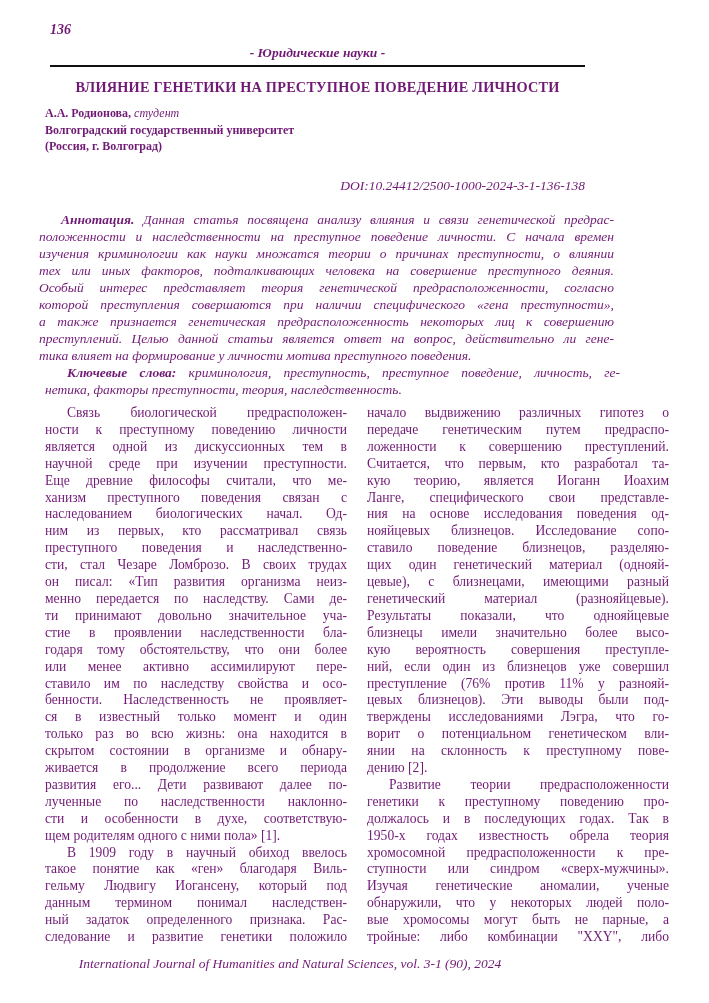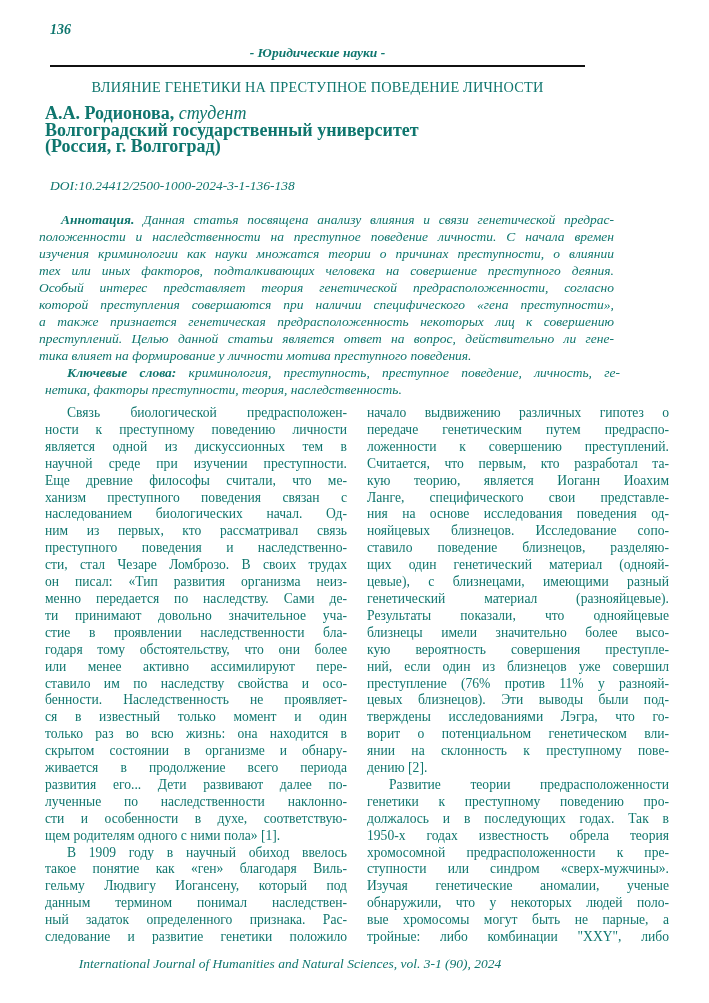--- a/index.html
+++ b/index.html
@@ -1,43 +1,43 @@
 <!DOCTYPE html>
 <html><head>
 <meta charset="utf-8">
 <style>
   html,body { margin:0; padding:0; background:#ffffff; }
   .page {
     position:relative; width:709px; height:1003px; background:#ffffff;
-    color:#0f766e; font-family:"Liberation Serif", serif; overflow:hidden;
+    color:#701a75; font-family:"Liberation Serif", serif; overflow:hidden;
   }
   .page-number {
     position:absolute; left:50px; top:22px;
     font-size:14px; font-weight:bold; font-style:italic;
   }
   .running-head {
     position:absolute; left:50px; top:45px; width:535px;
     text-align:center; font-size:13.5px; font-weight:bold; font-style:italic;
   }
   .head-rule {
     position:absolute; left:50px; top:65px; width:535px; height:2px;
     background:#111111;
   }
   .title {
     position:absolute; left:45px; top:79px; width:545px; margin:0;
-    text-align:center; font-size:14.3px; font-weight:normal; letter-spacing:0.2px;
+    text-align:center; font-size:14.3px; font-weight:bold; letter-spacing:0.2px;
   }
   .authors {
     position:absolute; left:45px; top:105px; width:575px;
-    font-size:18px; font-weight:bold; line-height:16.5px;
+    font-size:12px; font-weight:bold; line-height:16.5px;
   }
   .author-role { font-weight:normal; font-style:italic; }
   .doi {
     position:absolute; left:50px; top:178px; width:535px;
-    text-align:left; font-style:italic; font-size:13.5px;
+    text-align:right; font-style:italic; font-size:13.5px;
   }
   .abstract {
     position:absolute; left:39px; top:211px; width:575px;
     font-style:italic; font-size:13.5px; line-height:17px;
   }
   .keywords {
     position:absolute; left:45px; top:364px; width:575px;
     font-style:italic; font-size:13.5px; line-height:17px;
   }
   .lead { font-weight:bold; }

